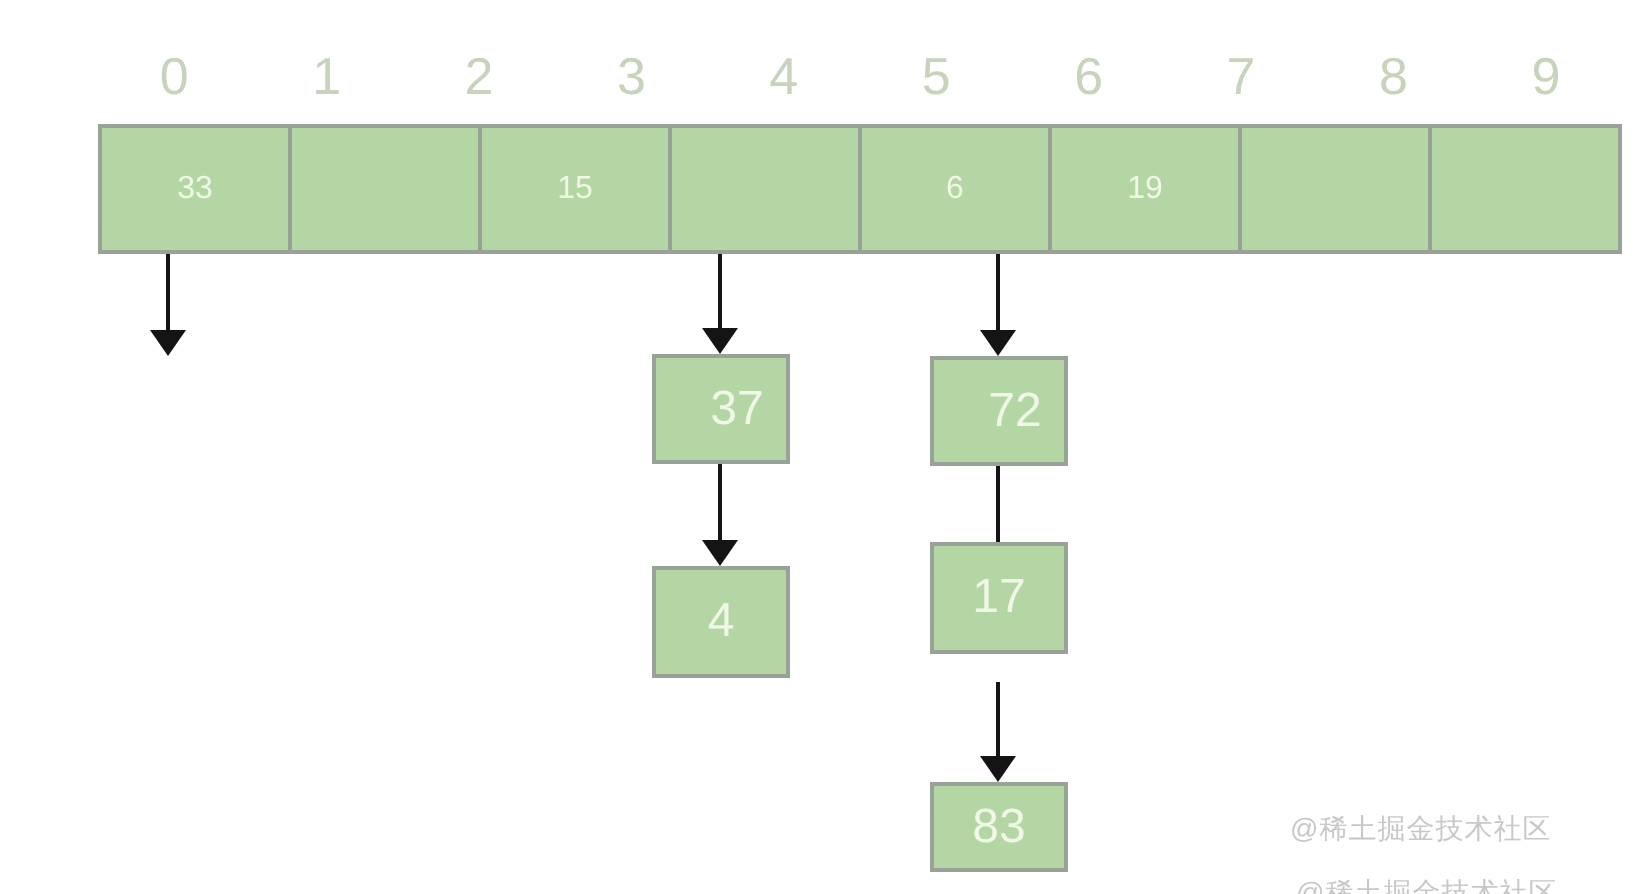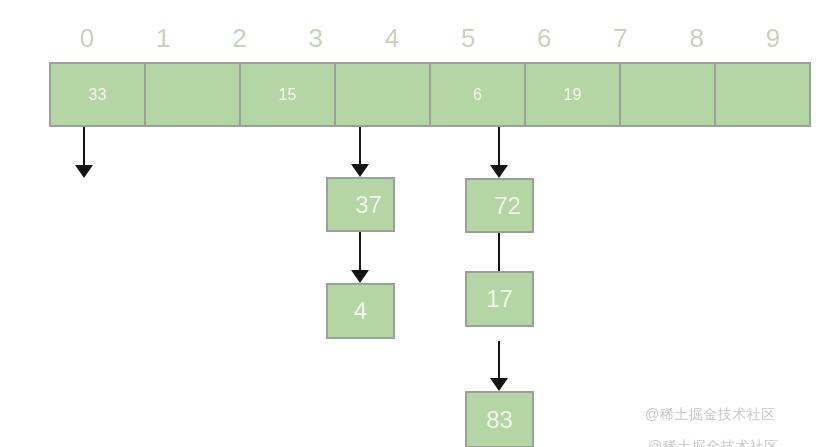--- a/index.html
+++ b/index.html
@@ -140,18 +140,18 @@
     </div>
   <div class="arrow" style="left:490px; top:341px; height:50px;">
       <div class="shaft"></div>
       <div class="head"></div>
     </div>
 
   <div class="node" style="left:326px; top:177px; height:55px;padding-left:16px;">37</div>
   <div class="node" style="left:326px; top:283px; height:56px;">4</div>
   <div class="node" style="left:465px; top:178px; height:55px;padding-left:16px;">72</div>
   <div class="node" style="left:465px; top:271px; height:56px;">17</div>
-  <div class="node" style="left:465px; top:391px; height:57px;">83</div>
+  <div class="node" style="left:465px; top:391px; height:45px;">83</div>
 
   <div class="watermark" style="left:645px; top:406px;">@稀土掘金技术社区</div>
   <div class="watermark" style="left:648px; top:438px;">@稀土掘金技术社区</div>
 
 </div>
 
 </body></html>

